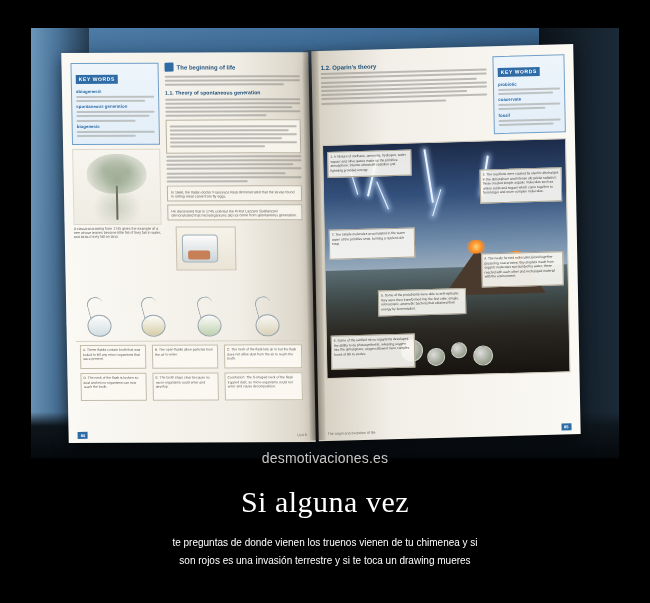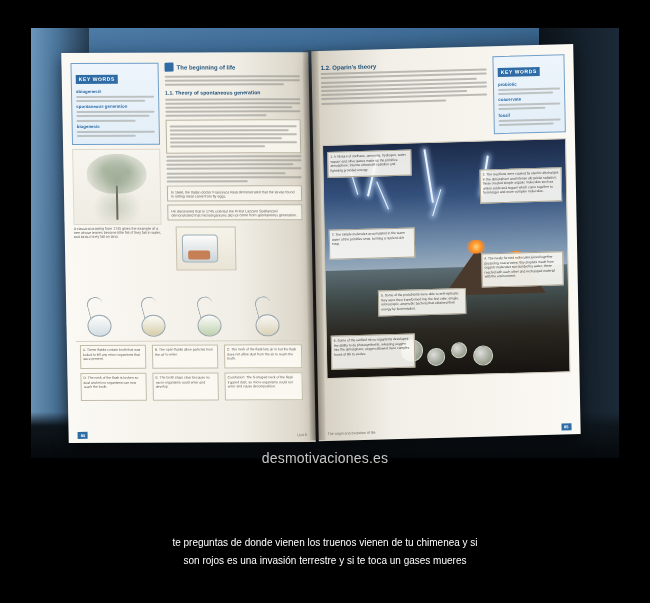--- a/index.html
+++ b/index.html
@@ -569,18 +569,19 @@
             </div>
           </div>
         </div>
 
       </div>
     </div>
   </div>
 
   <div class="watermark">desmotivaciones.es</div>
 
+  <div class="title">Si alguna vez</div>
   <div class="subtitle">
     <span>te  preguntas de donde vienen los truenos  vienen de tu chimenea y si</span>
-    <span>son rojos es  una invasión terrestre  y si te toca un   gases mueres</span>
+    <span>son rojos es  una invasión terrestre  y si te toca un   drawing mueres</span>
   </div>
 
 </div>
 
 </body></html>

